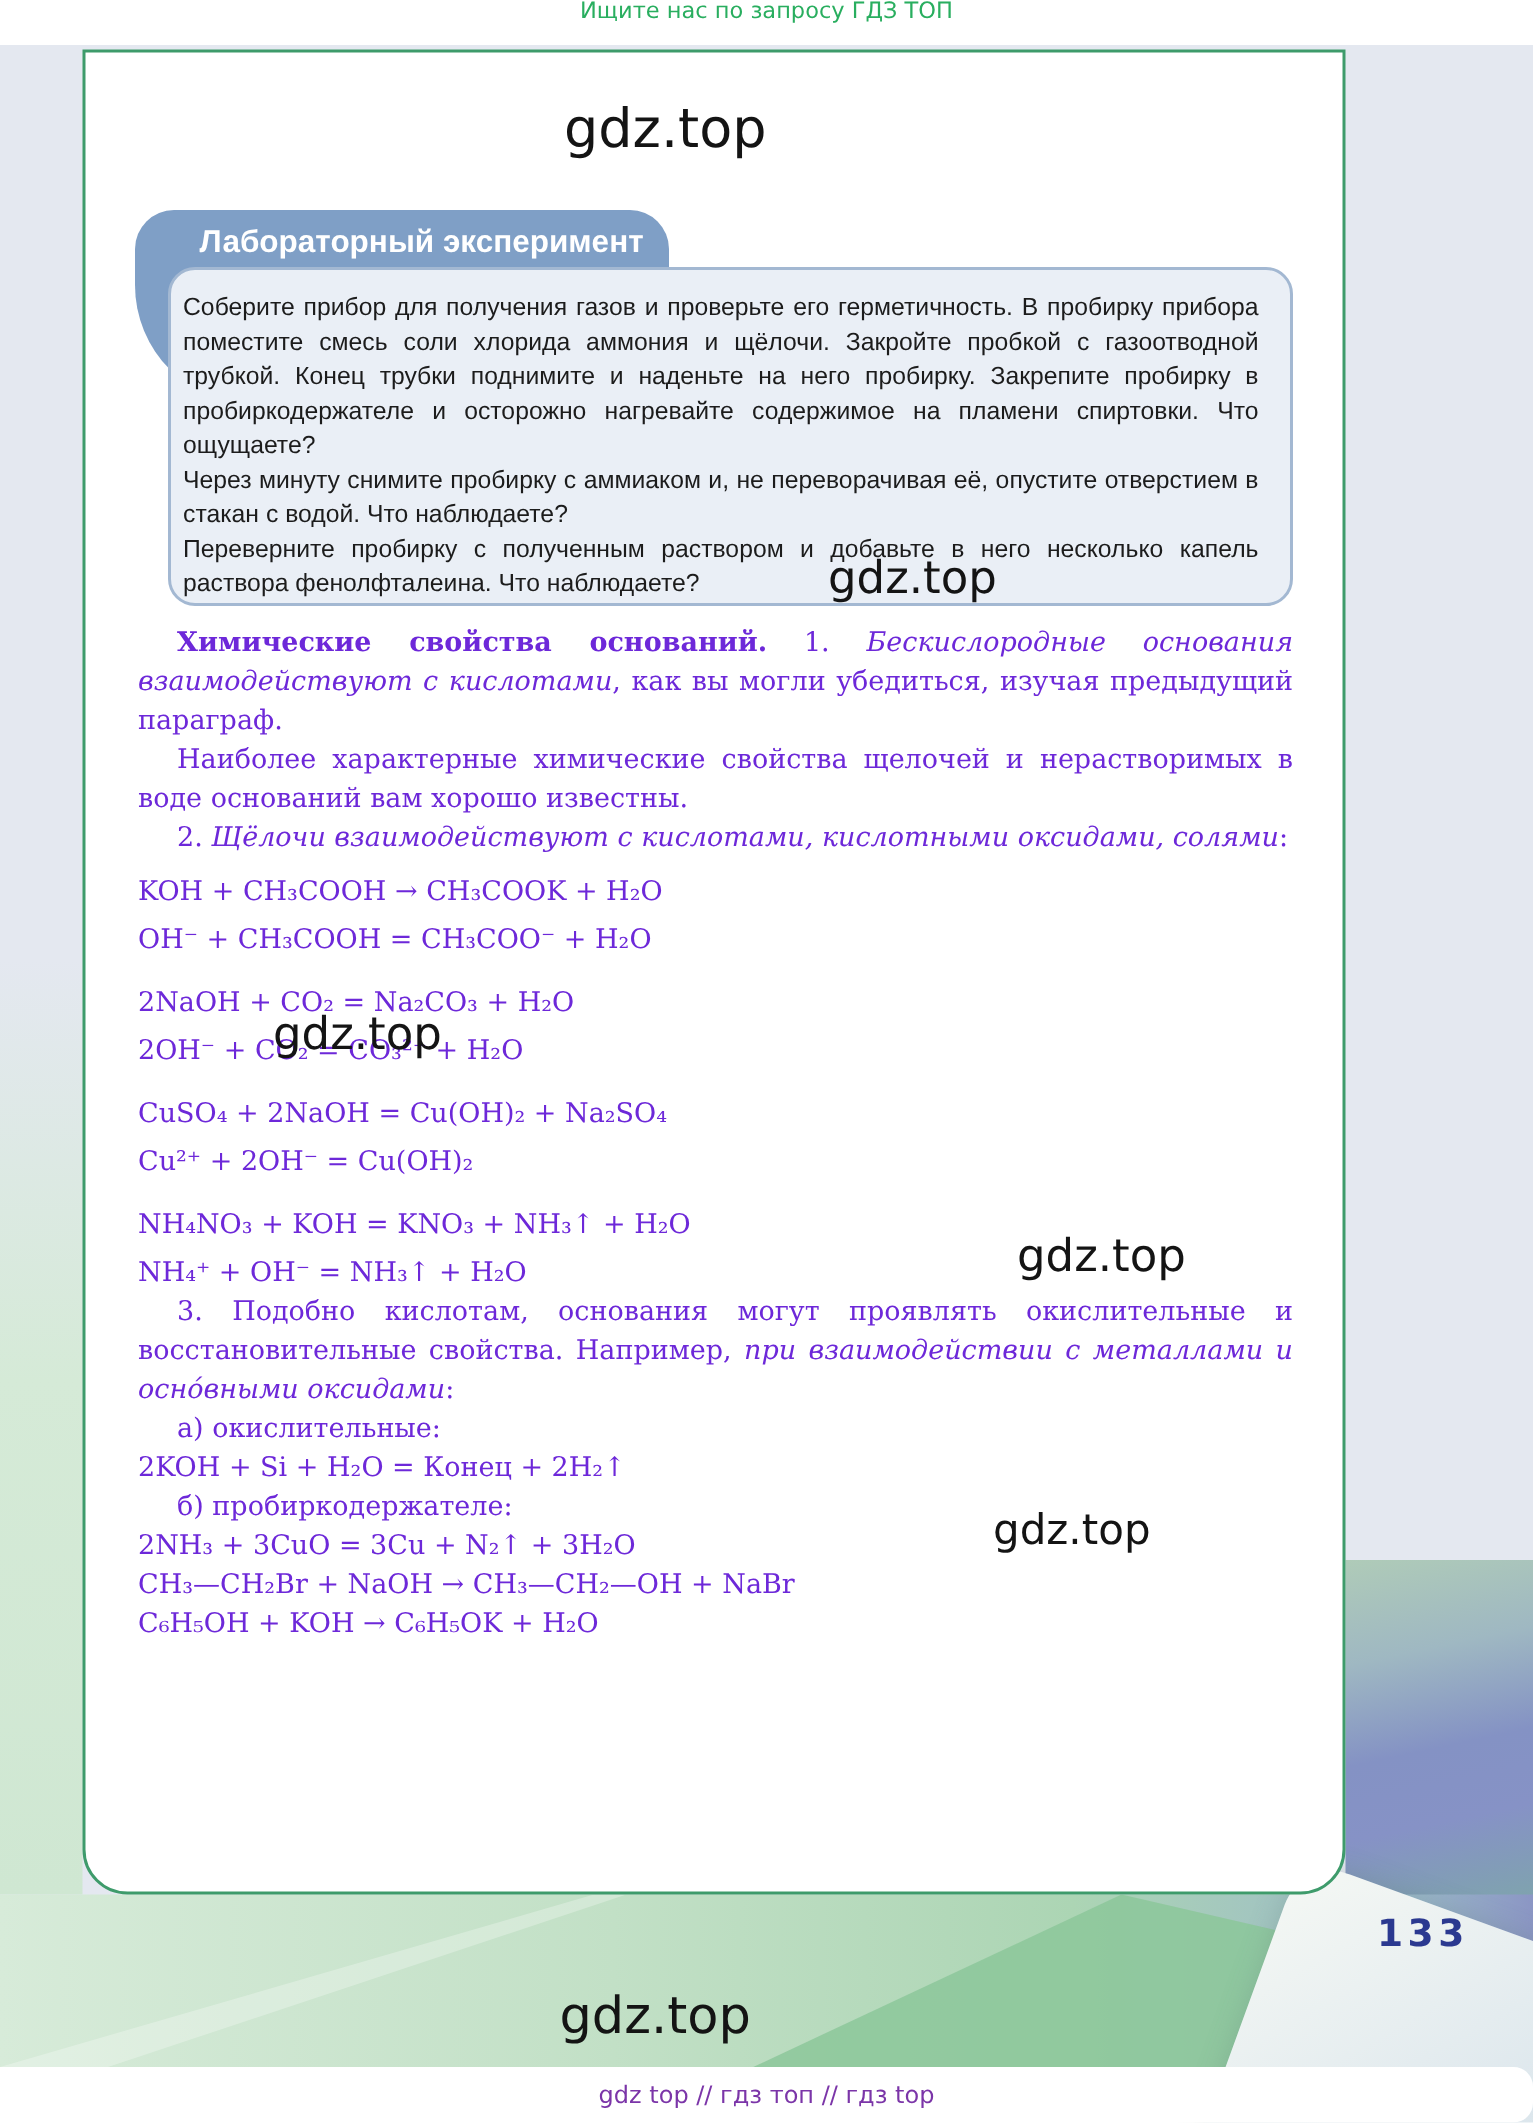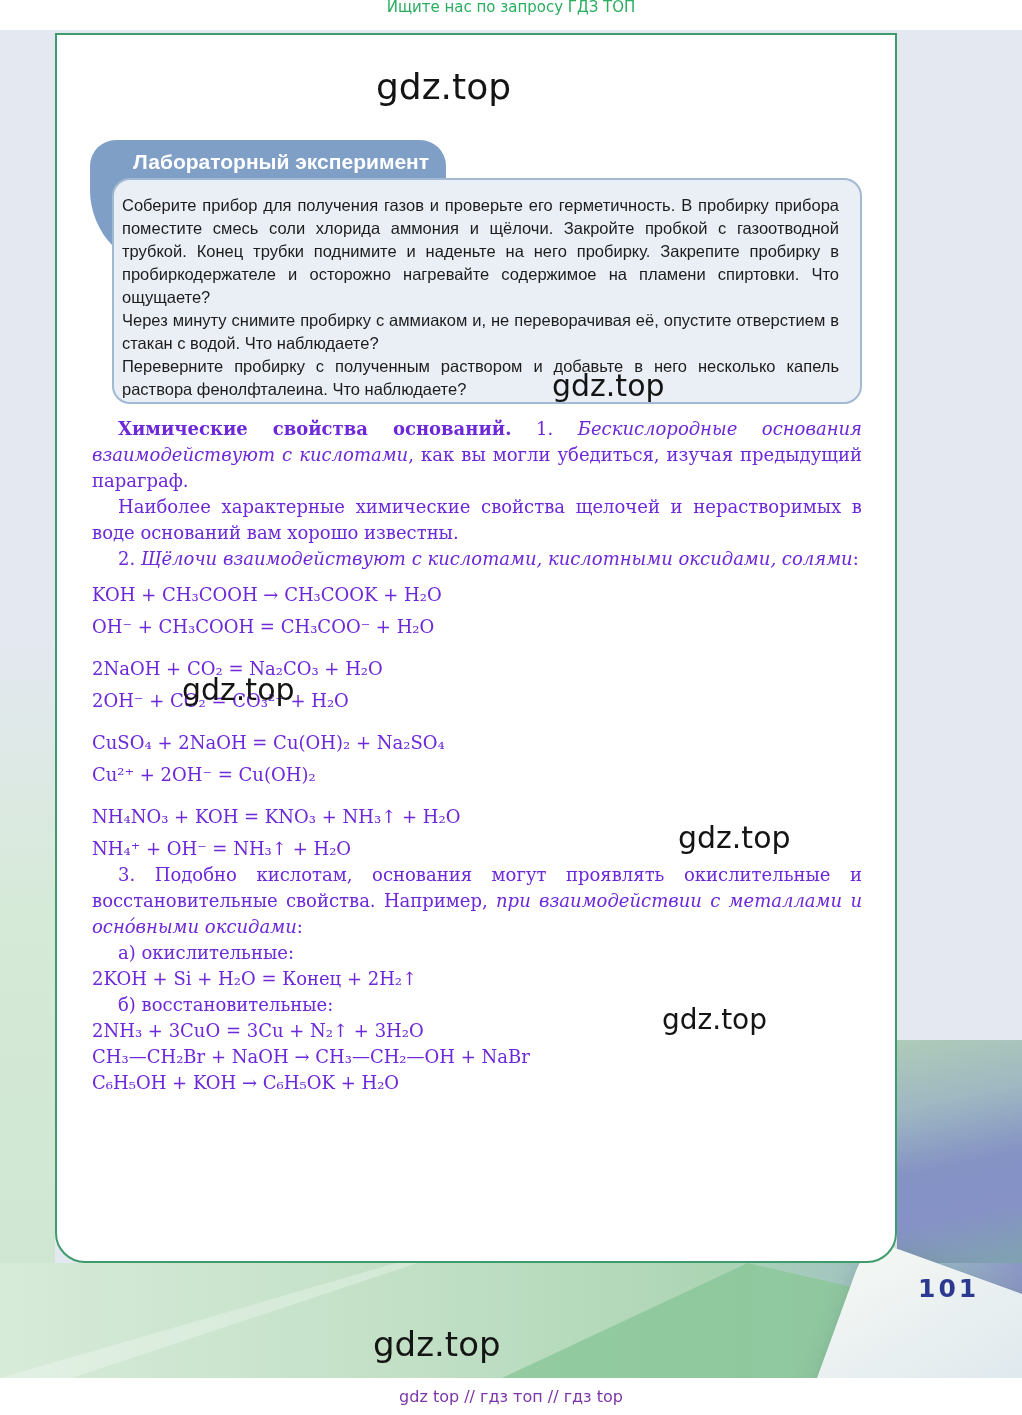--- a/index.html
+++ b/index.html
@@ -33,21 +33,21 @@
   .band-tri2{left:0;top:1263px;width:720px;height:115px;background:rgba(255,255,255,.28);
     clip-path:polygon(0 100%, 55% 0, 58% 0, 10% 100%);}
   .tilt-card{left:868px;top:1238px;width:280px;height:240px;border-radius:34px;
     transform:rotate(20deg);transform-origin:0 0;
     background:linear-gradient(130deg,#f5f8f4 0%,#dde7ed 60%,#d3dfe8 100%);
     box-shadow:0 0 18px rgba(90,120,110,.25);}
   .page-num{left:918px;top:1274px;font-family:"DejaVu Sans",sans-serif;font-weight:bold;
     font-size:25px;letter-spacing:3px;color:var(--c-pagenum-navy);}
   .footer{left:0;top:1378px;width:1022px;height:37px;background:#fff;
     display:flex;align-items:center;justify-content:center;
-    font-family:"DejaVu Sans",sans-serif;font-size:16px;color:var(--c-footer-purple);}
+    font-family:"DejaVu Sans",sans-serif;font-size:16px;color:var(--c-footer-purple);border-radius:13px;}
 
   
   .page-card{left:55px;top:33px;width:842px;height:1230px;background:#fff;
     border:2px solid var(--c-border-green);border-radius:0 0 30px 30px;box-sizing:border-box;}
 
   
   .wm{font-family:"DejaVu Sans",sans-serif;color:#141414;font-weight:400;z-index:5;}
   .wm1{left:376px;top:66px;font-size:36px;}
   .wm2{left:552px;top:368px;font-size:30px;}
   .wm3{left:182px;top:672px;font-size:30px;}
@@ -85,21 +85,21 @@
   <span>Ищите нас по запросу ГДЗ ТОП</span>
 </div>
 
 <div class="abs surround"></div>
 <div class="abs left-green"></div>
 <div class="abs right-col"></div>
 <div class="abs band"></div>
 <div class="abs band-tri1"></div>
 <div class="abs band-tri2"></div>
 <div class="abs tilt-card"></div>
-<div class="abs page-num">101</div>
+<div class="abs page-num">133</div>
 
 <div class="abs page-card"></div>
 
 <div class="abs wm wm1">gdz.top</div>
 <div class="abs wm wm2">gdz.top</div>
 <div class="abs wm wm3">gdz.top</div>
 <div class="abs wm wm4">gdz.top</div>
 <div class="abs wm wm5">gdz.top</div>
 <div class="abs wm wm6">gdz.top</div>
 
@@ -130,21 +130,21 @@
 
   <p class="eq gap">NH₄NO₃ + KOH = KNO₃ + NH₃↑ + H₂O</p>
   <p class="eq g6">NH₄⁺ + OH⁻ = NH₃↑ + H₂O</p>
 
   <p class="mt14"><span>3. Подобно кислотам, основания могут проявлять окислительные и восстановительные свойства. Например, </span><span class="it">при взаимодействии с металлами и осно́вными оксидами</span><span>:</span></p>
 
   <p>а) окислительные:</p>
 
   <p class="eq mt14">2KOH + Si + H₂O = Конец + 2H₂↑</p>
 
-  <p class="mt12">б) восстановительные:</p>
+  <p class="mt12">б) пробиркодержателе:</p>
 
   <p class="eq mt14">2NH₃ + 3CuO = 3Cu + N₂↑ + 3H₂O</p>
 
 
   <p class="eq mt22">CH₃—CH₂Br + NaOH → CH₃—CH₂—OH + NaBr</p>
   <p class="eq mt18">C₆H₅OH + KOH → C₆H₅OK + H₂O</p>
 
 </div>
 
 <div class="abs footer">

